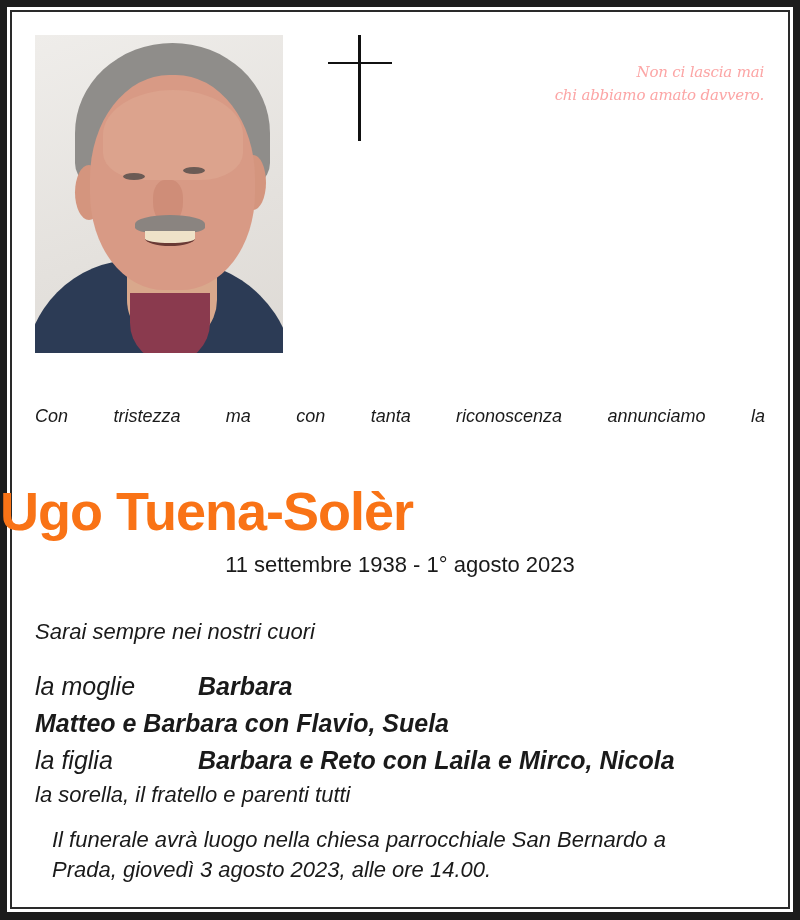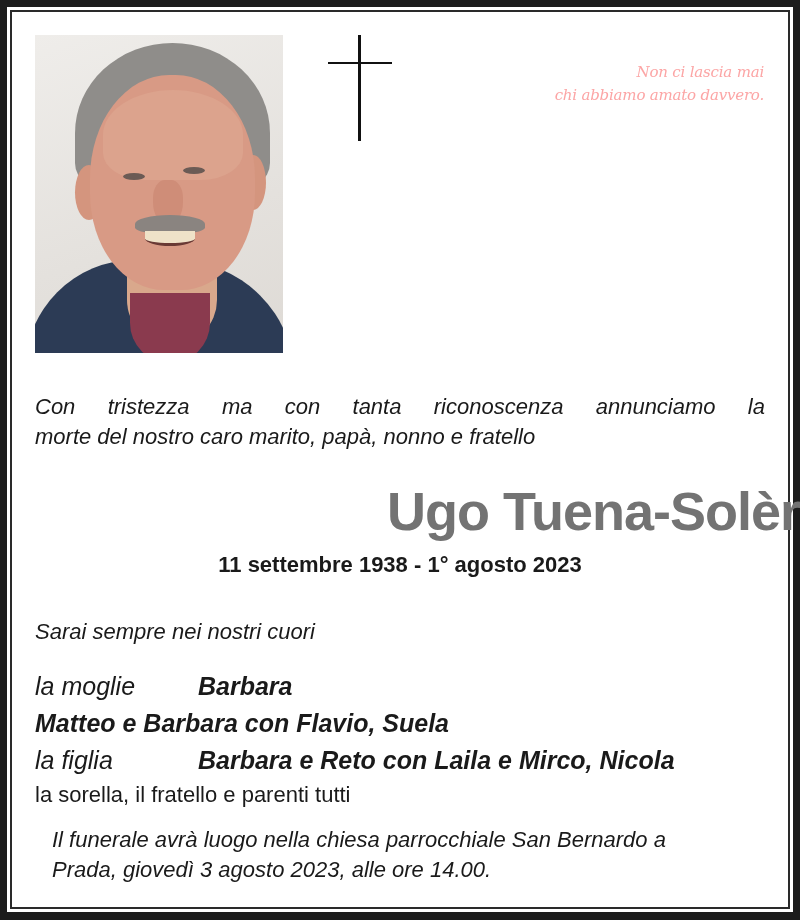--- a/index.html
+++ b/index.html
@@ -70,50 +70,50 @@
     .quote {
       position: absolute; right: 36px; top: 61px; width: 300px;
       text-align: right;
       font-family: "DejaVu Serif", "Liberation Serif", serif;
       font-style: italic; font-size: 15px; line-height: 23px; color: #fca5a5;
       letter-spacing: -0.2px;
     }
     .quote span { display: block; }
 
     .intro {
-      position: absolute; left: 35px; top: 392px; width: 730px;
-      font-style: italic; font-size: 22px; line-height: 30px;
+      position: absolute; left: 35px; top: 401px; width: 730px;
+      font-style: italic; font-size: 18px; line-height: 30px;
       text-align: justify; text-align-last: left;
       word-spacing: 0px;
     }
     .intro span { display: block; }
     .intro .l1 { text-align: justify; text-align-last: justify; }
 
     .name {
       position: absolute; left: 0; right: 0; top: 480px;
-      text-align: right; font-weight: bold; font-size: 54px; line-height: 62px;
-      letter-spacing: -1px; color: #737373;
+      text-align: left; font-weight: bold; font-size: 54px; line-height: 62px;
+      letter-spacing: -1px; color: #f97316;
     }
     .dates {
       position: absolute; left: 0; right: 0; top: 551px;
-      text-align: center; font-weight: bold; font-size: 22px; line-height: 28px;
+      text-align: center; font-weight: normal; font-size: 22px; line-height: 28px;
     }
     .motto {
       position: absolute; left: 35px; top: 617px;
       font-style: italic; font-size: 22px; line-height: 30px;
     }
     .family {
       position: absolute; left: 35px; top: 668px; width: 740px;
     }
     .family .row { display: flex; height: 37px; align-items: center; font-size: 25px; }
     .family .rel { width: 163px; font-style: italic; }
     .family .who { font-weight: bold; font-style: italic; }
     .others {
       position: absolute; left: 35px; top: 780px;
-      font-size: 22px; line-height: 30px;
+      font-style: italic; font-size: 22px; line-height: 30px;
     }
     .funeral {
       position: absolute; left: 52px; top: 825px; width: 740px;
       font-style: italic; font-size: 22px; line-height: 30px;
     }
     .funeral span { display: block; }
   </style>
 </head>
 <body>
 
@@ -143,21 +143,20 @@
   <div class="cross-h"></div>
 </div>
 
 <div class="quote">
   <span>Non ci lascia mai</span>
   <span>chi abbiamo amato davvero.</span>
 </div>
 
 <div class="intro">
   <span class="l1">Con tristezza ma con tanta riconoscenza annunciamo la</span>
-  <span>morte del nostro caro marito, papà, nonno e fratello</span>
 </div>
 
 <div class="name">Ugo Tuena-Solèr</div>
 <div class="dates">11 settembre 1938 - 1° agosto 2023</div>
 
 <div class="motto">Sarai sempre nei nostri cuori</div>
 
 <div class="family">
   <div class="row">
     <span class="rel">la moglie</span>

